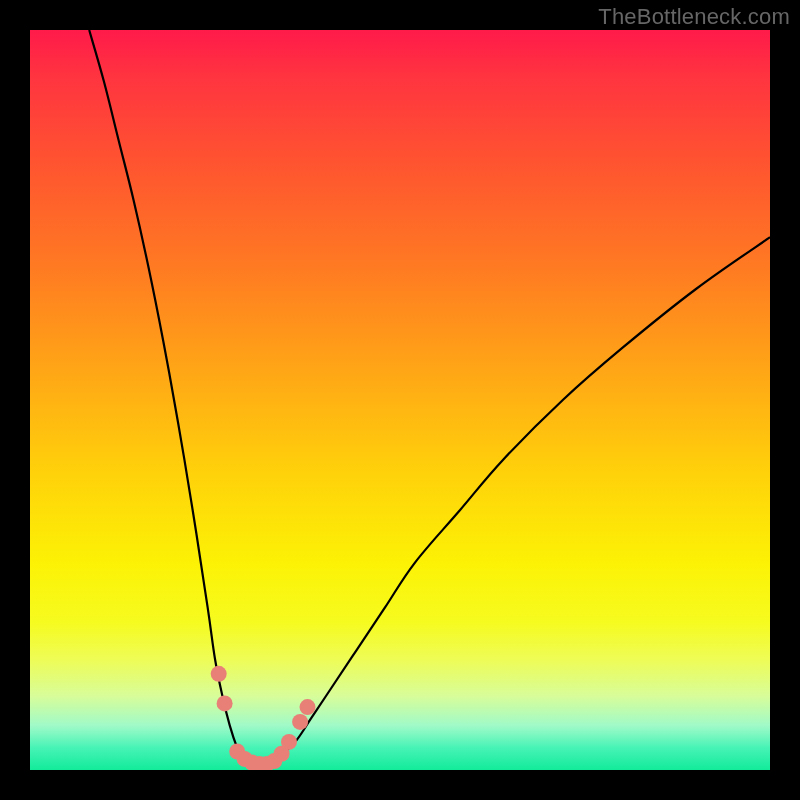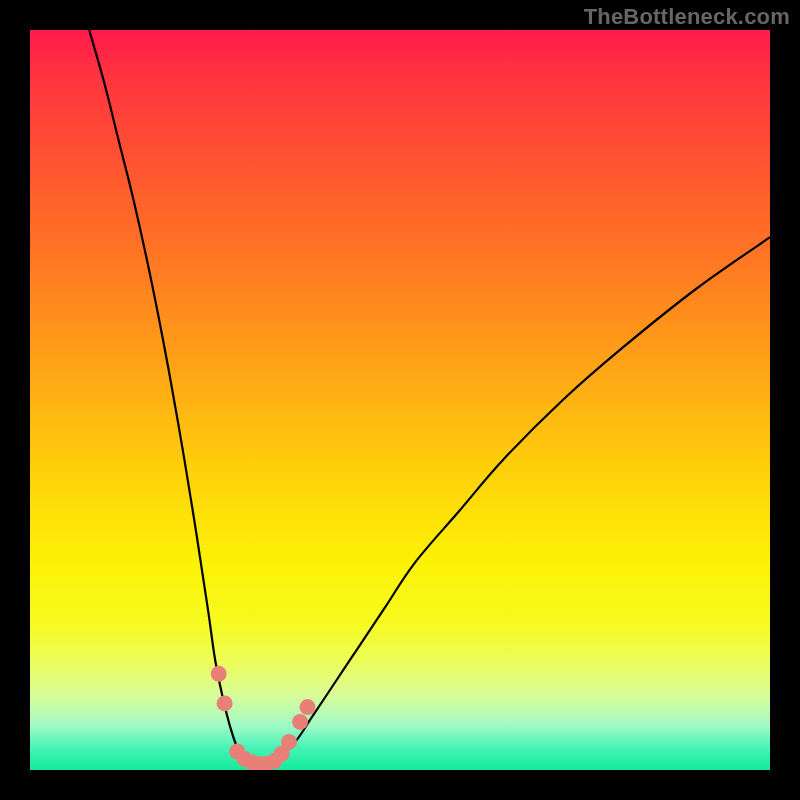--- a/index.html
+++ b/index.html
@@ -16,21 +16,21 @@
     width: 800px;
     height: 800px;
     background: #000;
   }
   .watermark {
     position: absolute;
     top: 4px;
     right: 10px;
     color: #666;
     font-size: 22px;
-    font-weight: 700;
+    font-weight: 400;
     z-index: 5;
     letter-spacing: 0.2px;
   }
   .plot-area {
     position: absolute;
     left: 30px;
     top: 30px;
     width: 740px;
     height: 740px;
     overflow: hidden;

